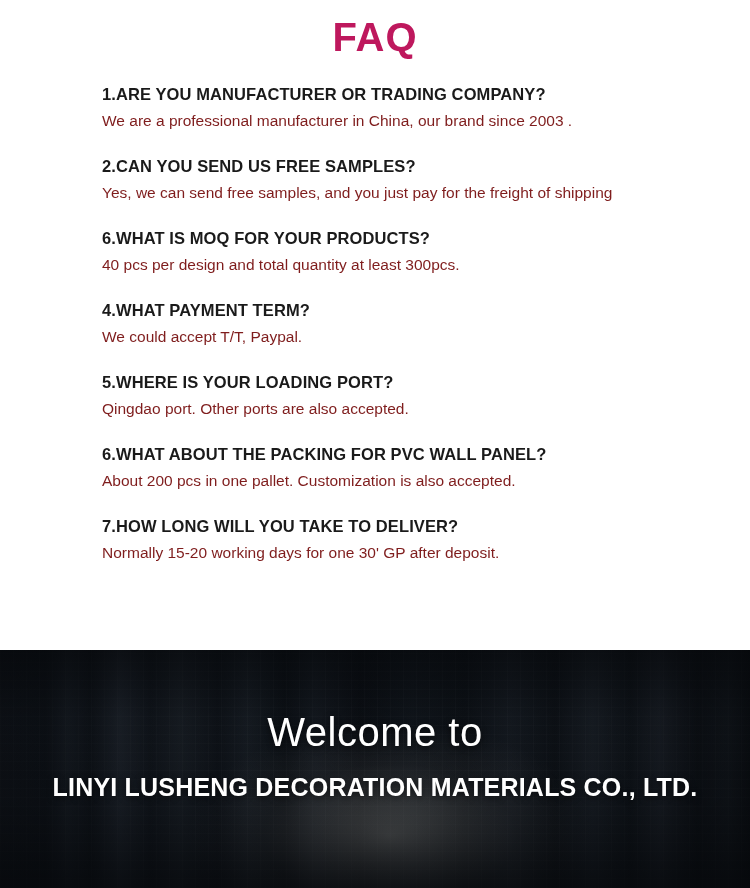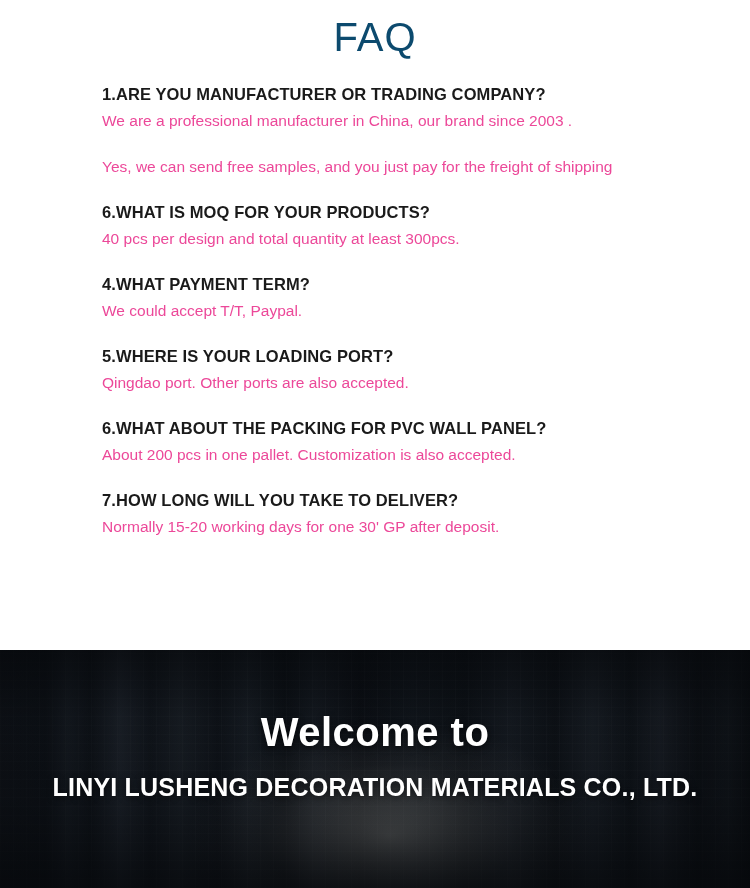--- a/index.html
+++ b/index.html
@@ -25,22 +25,22 @@
     position: absolute;
     left: 0;
     top: 0;
     width: 750px;
     height: 650px;
     background: #ffffff;
   }
   .faq-title {
     text-align: center;
     font-size: 40px;
-    font-weight: normal;
-    color: #0c4a6e;
+    font-weight: bold;
+    color: #be185d;
     letter-spacing: 1px;
     margin: 12px 0 0 0;
     line-height: 50px;
     font-family: "Liberation Sans", sans-serif;
   }
   .faq-list {
     margin: 22px 0 16px 0;
     padding: 0 14px 0 102px;
   }
   .faq-item {
@@ -50,21 +50,21 @@
     font-size: 16.5px;
     font-weight: bold;
     color: #1a1a1a;
     letter-spacing: 0.1px;
     line-height: 21px;
     margin: 0 0 5px 0;
   }
   .faq-a {
     font-size: 15.5px;
     font-weight: normal;
-    color: #ec4899;
+    color: #7f1d1d;
     line-height: 21px;
     margin: 0;
   }
   
   .banner {
     position: absolute;
     left: 0;
     top: 650px;
     width: 750px;
     height: 238px;
@@ -104,21 +104,21 @@
   .banner-text {
     position: absolute;
     left: 0;
     right: 0;
     top: 58px;
     text-align: center;
     color: #ffffff;
   }
   .banner-welcome {
     font-size: 40px;
-    font-weight: bold;
+    font-weight: normal;
     line-height: 48px;
     letter-spacing: 0.5px;
     text-shadow: 0 2px 6px rgba(0,0,0,0.6);
     margin: 0;
   }
   .banner-company {
     margin: 16px 0 16px 0;
     font-size: 25px;
     font-weight: bold;
     line-height: 30px;
@@ -135,20 +135,21 @@
     <h1 class="faq-title">FAQ</h1>
 
     <div class="faq-list">
 
       <div class="faq-item">
         <p class="faq-q">1.ARE YOU MANUFACTURER OR TRADING COMPANY?</p>
         <p class="faq-a">We are a professional manufacturer in China, our brand since 2003 .</p>
       </div>
 
       <div class="faq-item">
+        <p class="faq-q">2.CAN YOU SEND US FREE SAMPLES?</p>
         <p class="faq-a">Yes, we can send free samples, and you just pay for the freight of shipping</p>
       </div>
 
       <div class="faq-item">
         <p class="faq-q">6.WHAT IS MOQ FOR YOUR PRODUCTS?</p>
         <p class="faq-a">40 pcs per design and total quantity at least 300pcs.</p>
       </div>
 
       <div class="faq-item">
         <p class="faq-q">4.WHAT PAYMENT TERM?</p>

